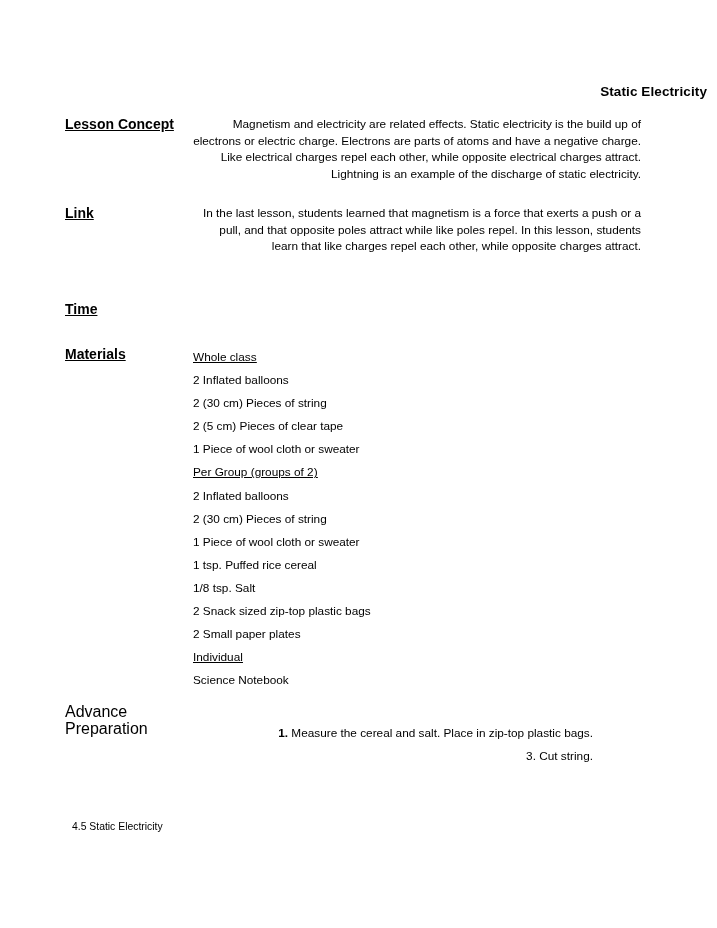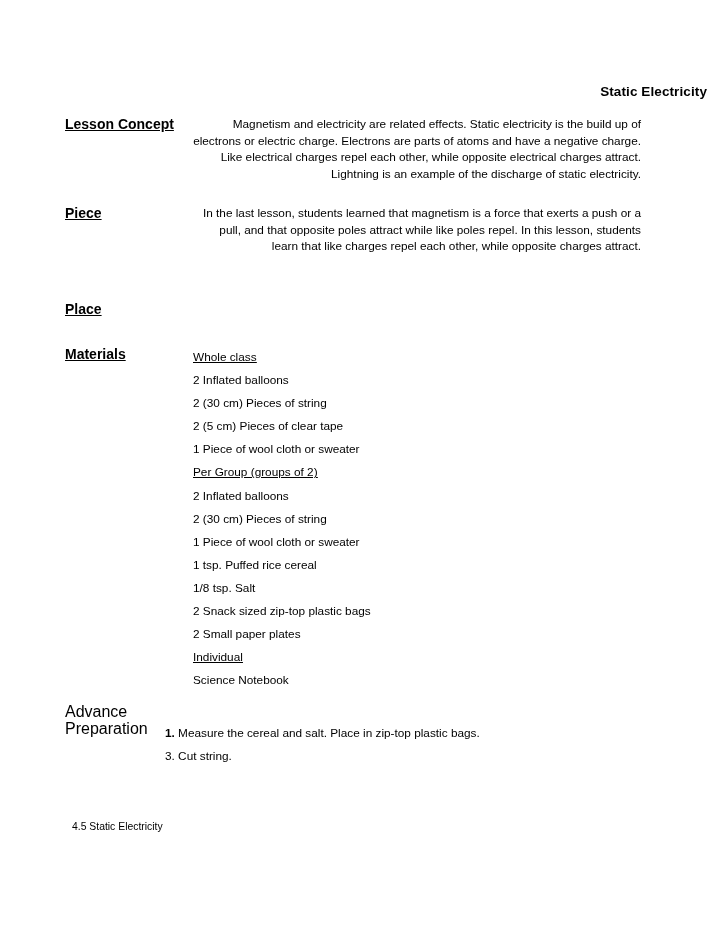--- a/index.html
+++ b/index.html
@@ -93,23 +93,24 @@
   .advance-label {
     position: absolute;
     left: 0;
     top: 0;
     width: 125px;
     font-size: 16px;
     font-weight: normal;
     line-height: 16.5px;
   }
   .steps {
-    margin-left: 100px;
+    margin-left: 80px;
     padding-top: 18px;
     width: 448px;
+    text-align: right;
   }
   .step {
     font-size: 11.8px;
     line-height: 23.2px;
     height: 23.2px;
     white-space: nowrap;
   }
   .step .num-bold {
     font-weight: bold;
   }
@@ -165,28 +166,28 @@
   <div class="doc-title">Static Electricity</div>
 
   <div class="row" id="row-lesson-concept">
     <div class="row-label">Lesson Concept</div>
     <div class="row-body">
       <p>Magnetism and electricity are related effects. Static electricity is the build up of electrons or electric charge. Electrons are parts of atoms and have a negative charge. Like electrical charges repel each other, while opposite electrical charges attract. Lightning is an example of the discharge of static electricity.</p>
     </div>
   </div>
 
   <div class="row" id="row-link">
-    <div class="row-label">Piece</div>
+    <div class="row-label">Link</div>
     <div class="row-body">
       <p>In the last lesson, students learned that magnetism is a force that exerts a push or a pull, and that opposite poles attract while like poles repel. In this lesson, students learn that like charges repel each other, while opposite charges attract.</p>
     </div>
   </div>
 
   <div class="row" id="row-time">
-    <div class="row-label">Place</div>
+    <div class="row-label">Time</div>
   </div>
 
   <div class="row" id="row-materials">
     <div class="row-label">Materials</div>
     <div class="materials-list">
         <div class="mat-item heading"><span>Whole class</span></div>
         <div class="mat-item"><span>2 Inflated balloons</span></div>
         <div class="mat-item"><span>2 (30 cm) Pieces of string</span></div>
         <div class="mat-item"><span>2 (5 cm) Pieces of clear tape</span></div>
         <div class="mat-item"><span>1 Piece of wool cloth or sweater</span></div>

